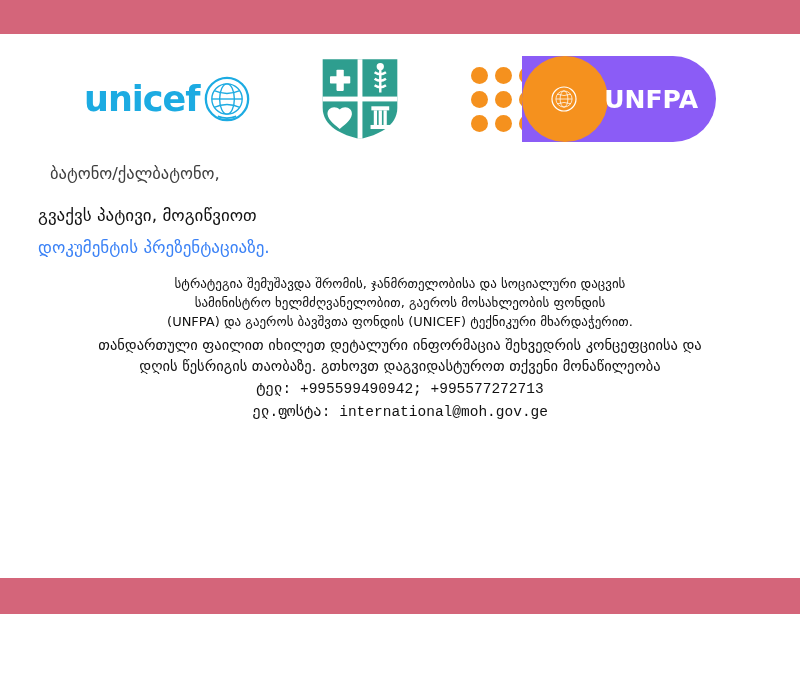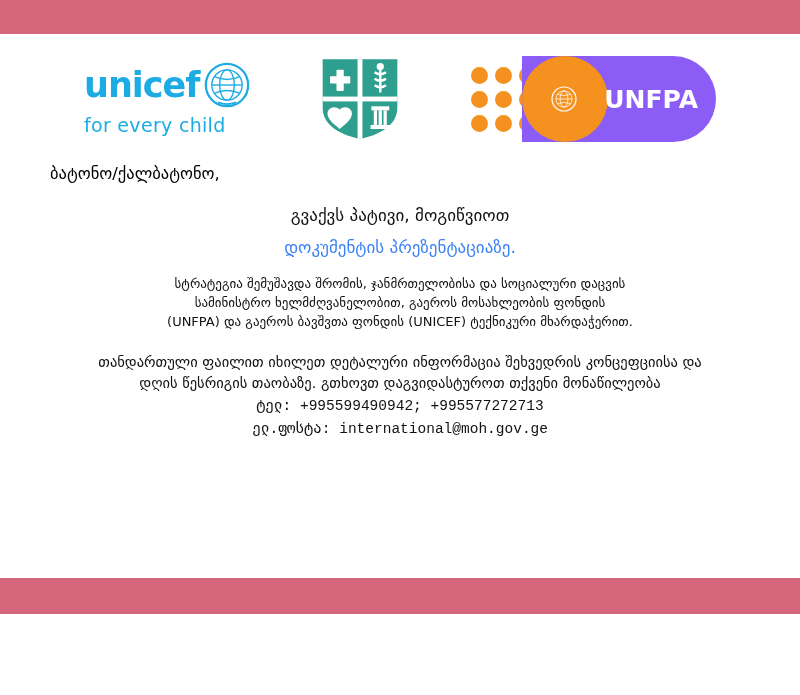--- a/index.html
+++ b/index.html
@@ -127,24 +127,24 @@
     background: #8b5cf6;
     border-radius: 0 43px 43px 0;
     height: 86px;
     padding-right: 18px;
     margin-left: 0px;
   }
 
   
   .salutation {
     font-size: 16.5px;
-    color: #000000;
+    color: #404040;
     margin: 16px 0 0 12px;
   }
-  .center { text-align: center; }
+  .center { }
   .lead {
     font-size: 17px;
     color: #111111;
     margin-top: 22px;
   }
   .title {
     color: #e2656f;
     font-size: 23.5px;
     font-weight: bold;
     line-height: 1.35;
@@ -166,21 +166,21 @@
     font-size: 15.5px;
     color: #111111;
     line-height: 1.5;
     margin-top: 22px;
     text-align: center;
   }
   .footer {
     font-size: 14.5px;
     color: #111111;
     line-height: 1.5;
-    margin-top: 20px;
+    margin-top: 3px;
     text-align: center;
   }
   .contact {
     font-size: 14.5px;
     color: #111111;
     line-height: 1.55;
     text-align: center;
     font-family: Liberation Mono, monospace;
   }
 </style>
@@ -205,21 +205,20 @@
                 <circle cx="50" cy="50" r="33" fill="none" stroke="#1cabe2" stroke-width="3"></circle>
                 <ellipse cx="50" cy="50" rx="16" ry="33" fill="none" stroke="#1cabe2" stroke-width="3"></ellipse>
                 <line x1="17" y1="50" x2="83" y2="50" stroke="#1cabe2" stroke-width="3"></line>
                 <path d="M22 32 Q50 44 78 32" fill="none" stroke="#1cabe2" stroke-width="3"></path>
                 <path d="M22 68 Q50 56 78 68" fill="none" stroke="#1cabe2" stroke-width="3"></path>
                 <path d="M50 8 C30 20 22 30 20 36 L80 36 C78 30 70 20 50 8 Z" fill="none" stroke="#1cabe2" stroke-width="0"></path>
                 <path d="M30 88 Q50 95 70 88" fill="none" stroke="#1cabe2" stroke-width="4"></path>
               </svg>
             </span>
           </div>
-          <div class="unicef-tag">for every child</div>
         </div>
       </div>
 
       <div class="logo-block">
         <span class="shield-wrap">
           <svg viewBox="0 0 100 106" width="82" height="86" aria-hidden="true">
             <path d="M4 4 H96 V64 C96 86 72 98 50 102 C28 98 4 86 4 64 Z" fill="#2e9e8f"></path>
             <rect x="47" y="4" width="6" height="98" fill="#ffffff"></rect>
             <rect x="4" y="50" width="92" height="6" fill="#ffffff"></rect>
 

